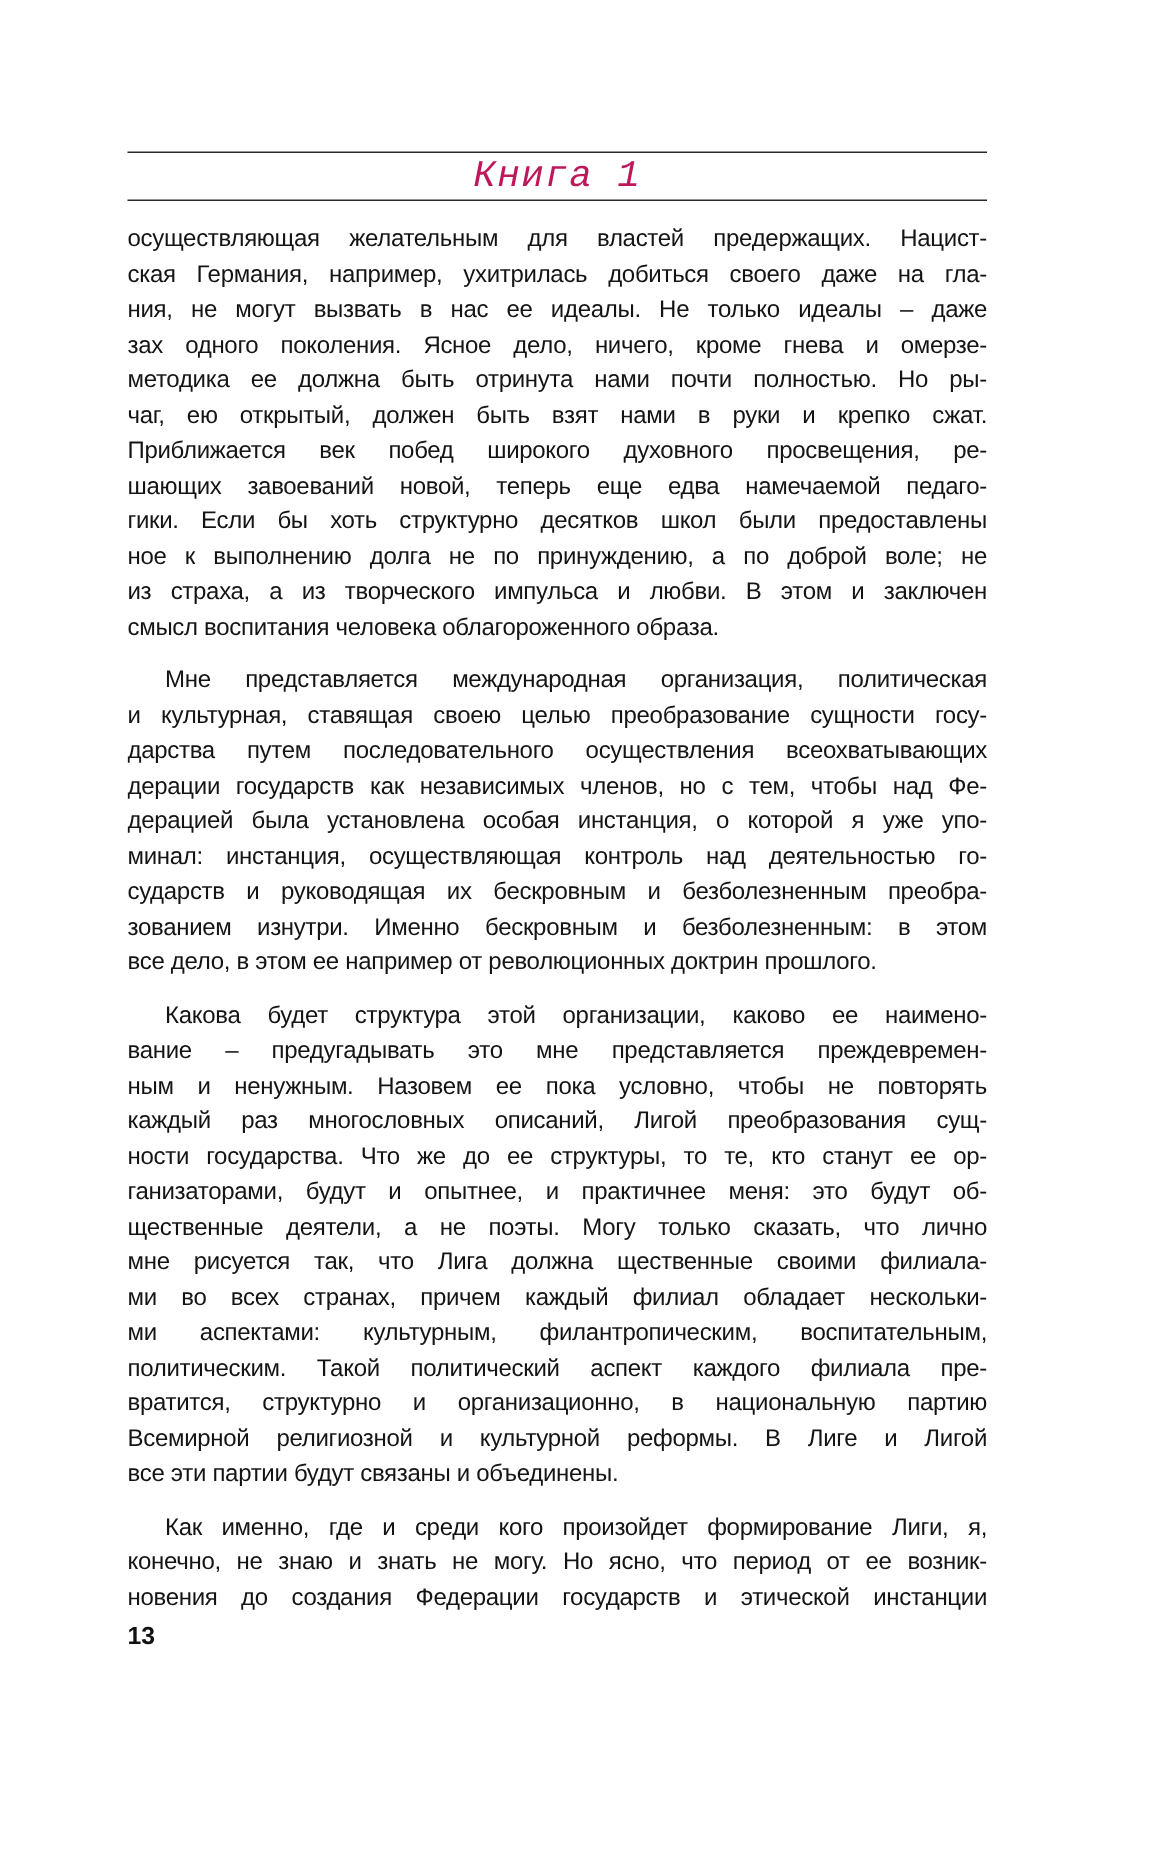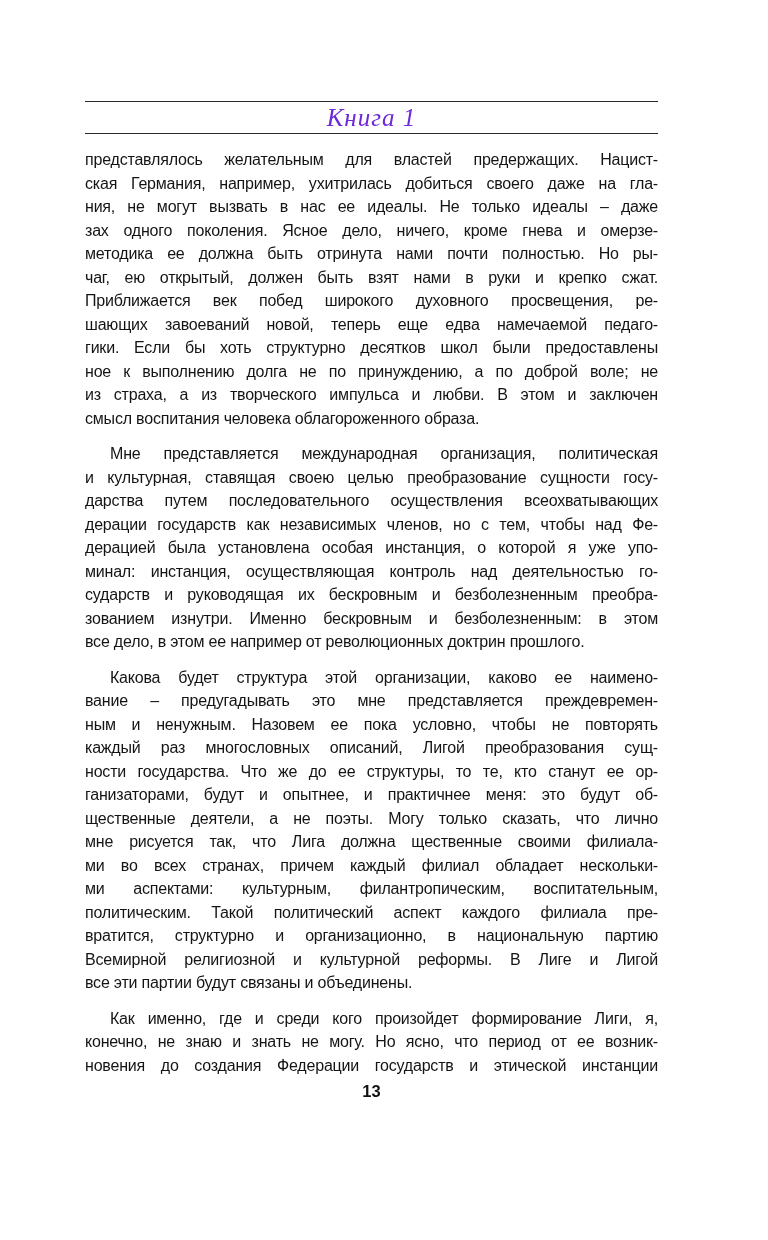--- a/index.html
+++ b/index.html
@@ -23,66 +23,66 @@
     width: 573px;
   }
   .chapter-header {
     margin-top: 101px;
     border-top: 1px solid #2a2a2a;
     border-bottom: 1px solid #2a2a2a;
     height: 31px;
     text-align: center;
   }
   .chapter-title {
-    font-family: Liberation Serif, serif;
+    font-family: Liberation Mono, monospace;
     font-style: italic;
     font-size: 25px;
     line-height: 31px;
     letter-spacing: 1px;
-    color: #6d28d9;
+    color: #be185d;
   }
   .body-text {
     margin-top: 14px;
     font-size: 16px;
     letter-spacing: -0.2px;
   }
   .paragraph { margin: 0; }
   .paragraph.spaced { margin-top: 12px; }
   .line {
     height: 23.5px;
     line-height: 23.5px;
     overflow: hidden;
     text-align: justify;
     text-align-last: justify;
     white-space: normal;
   }
   .line.unjust { text-align-last: left; }
   .line.indent { padding-left: 25px; }
   .page-number {
     margin-top: 3px;
-    text-align: center;
+    text-align: left;
     font-size: 16.5px;
     font-weight: bold;
     color: #111111;
     line-height: 23px;
   }
 </style>
 </head>
 <body>
 
 <div class="page">
   <div class="content">
 
     <div class="chapter-header">
       <span class="chapter-title">Книга 1</span>
     </div>
 
     <div class="body-text" id="text-body">
         <div class="paragraph">
-          <div class="line">представлялось желательным для властей предержащих. Нацист-</div>
+          <div class="line">осуществляющая желательным для властей предержащих. Нацист-</div>
           <div class="line">ская Германия, например, ухитрилась добиться своего даже на гла-</div>
           <div class="line">ния, не могут вызвать в нас ее идеалы. Не только идеалы – даже</div>
           <div class="line">зах одного поколения. Ясное дело, ничего, кроме гнева и омерзе-</div>
           <div class="line">методика ее должна быть отринута нами почти полностью. Но ры-</div>
           <div class="line">чаг, ею открытый, должен быть взят нами в руки и крепко сжат.</div>
           <div class="line">Приближается век побед широкого духовного просвещения, ре-</div>
           <div class="line">шающих завоеваний новой, теперь еще едва намечаемой педаго-</div>
           <div class="line">гики. Если бы хоть структурно десятков школ были предоставлены</div>
           <div class="line">ное к выполнению долга не по принуждению, а по доброй воле; не</div>
           <div class="line">из страха, а из творческого импульса и любви. В этом и заключен</div>

